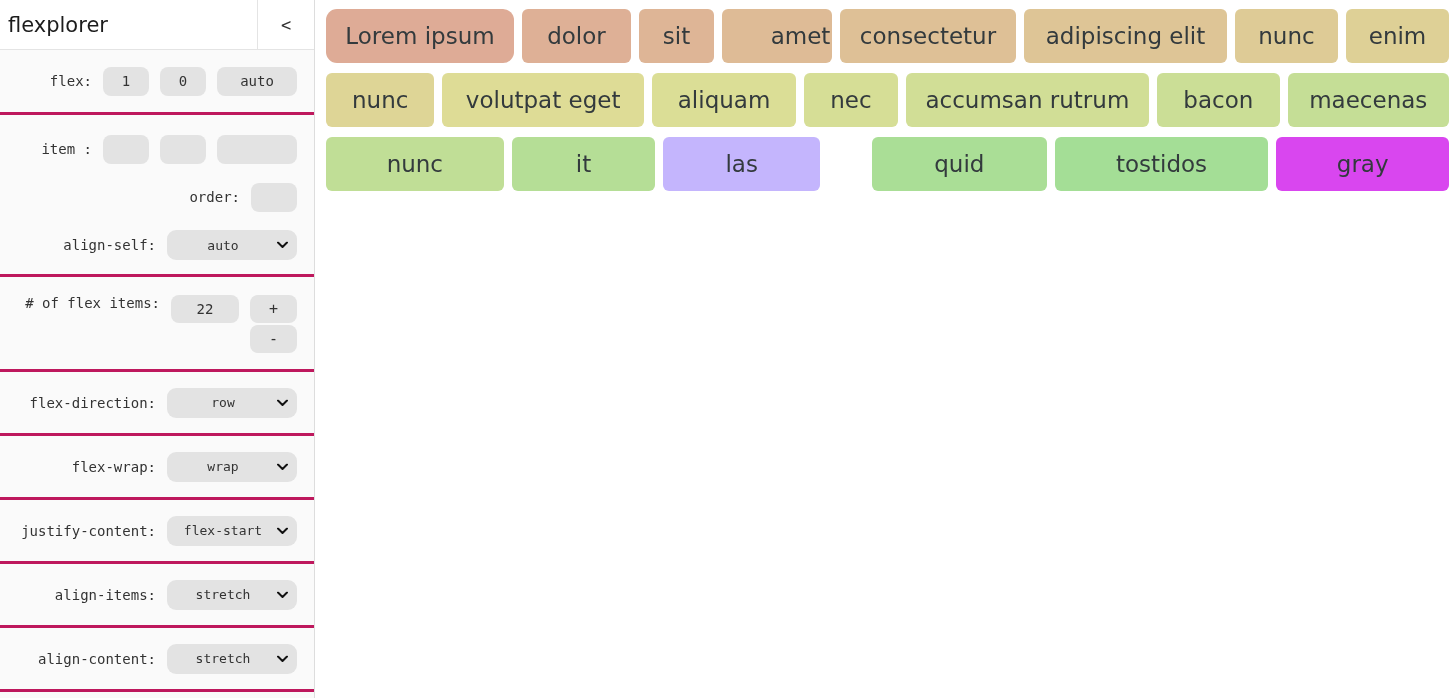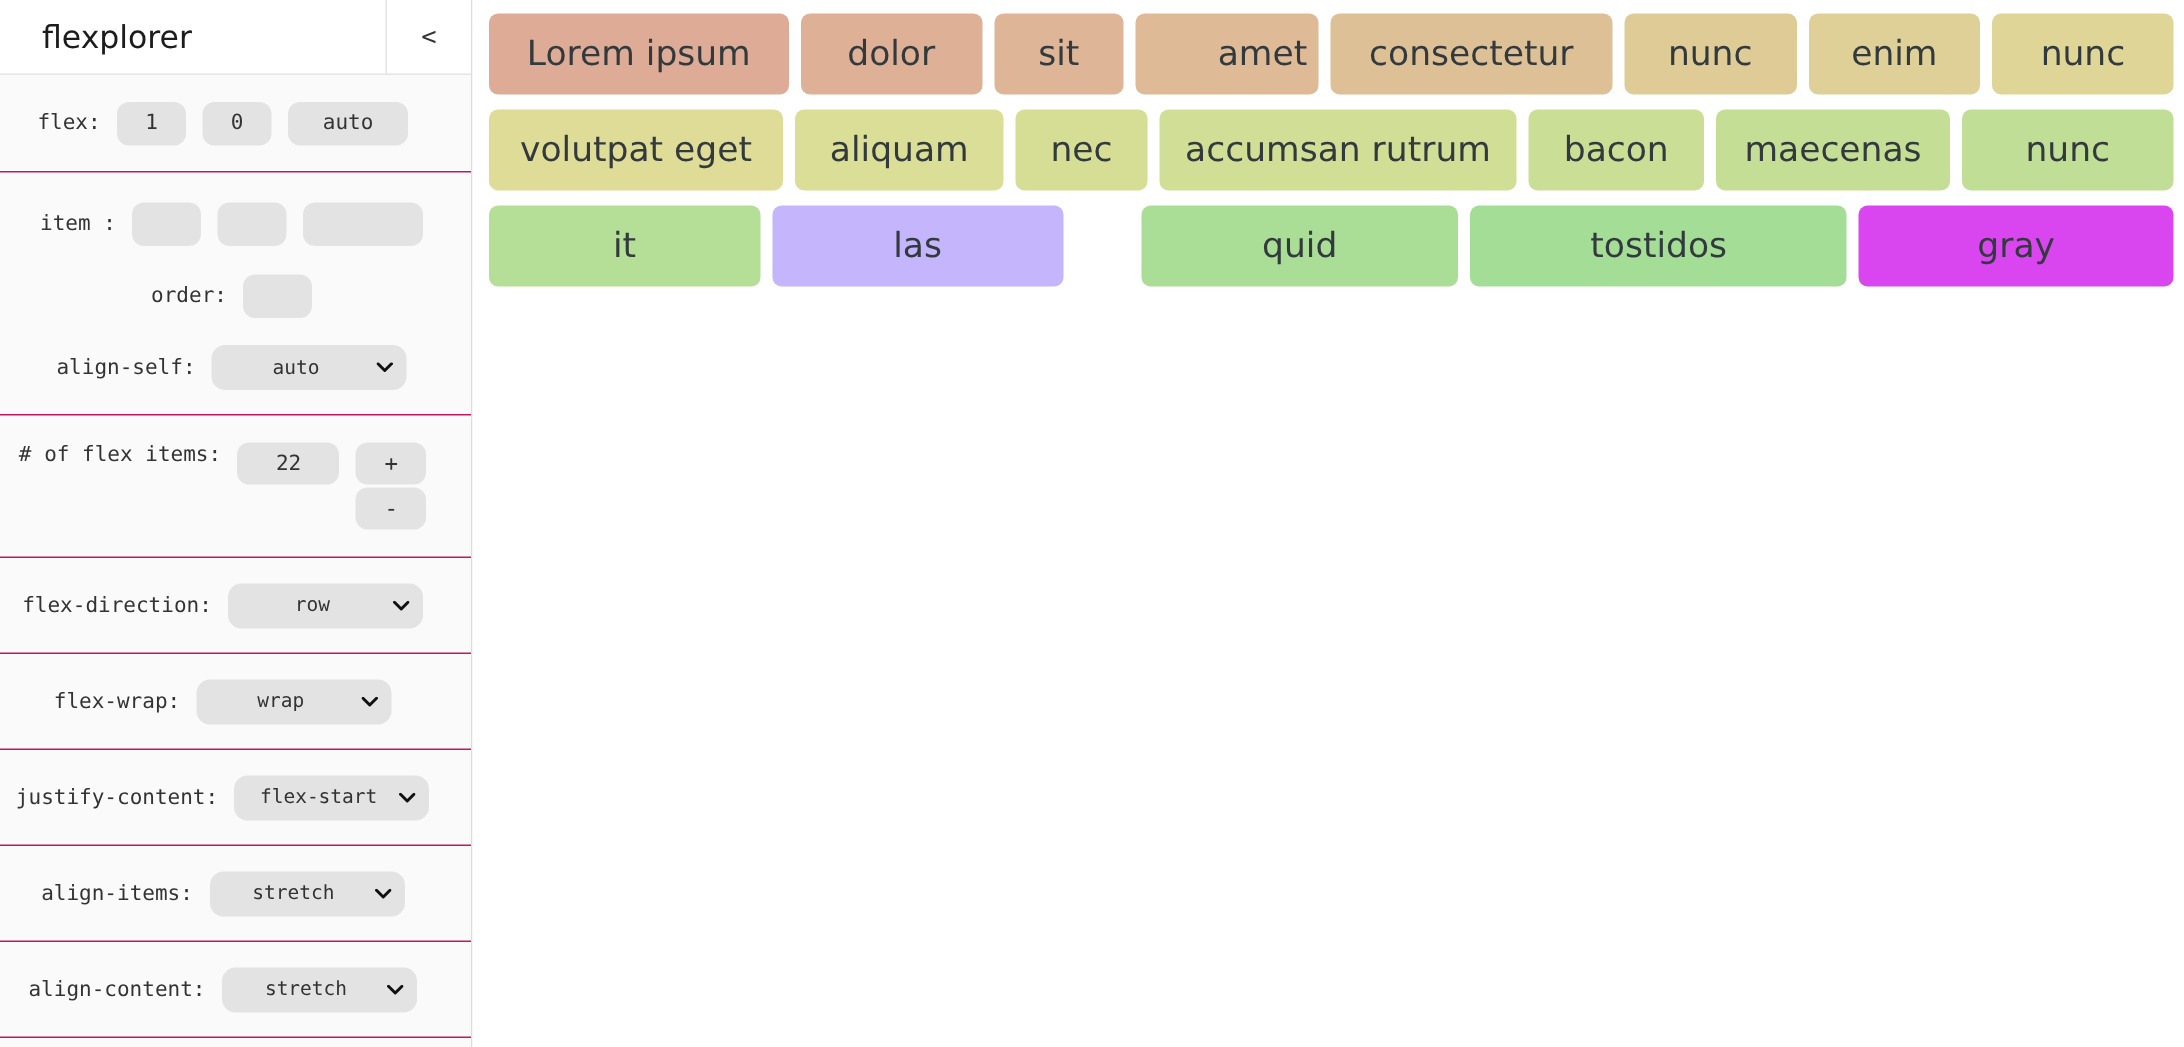--- a/index.html
+++ b/index.html
@@ -25,42 +25,41 @@
     height: 50px;
     background: #ffffff;
     border-bottom: 1px solid #e4e4e4;
     display: flex;
     align-items: stretch;
   }
   .sb-title {
     flex: 1;
     display: flex;
     align-items: center;
-    padding-left: 28px;
+    padding-left: 8px;
     font-size: 21px;
     color: #1c1c1c;
   }
   .sb-collapse {
     width: 57px;
     border-left: 1px solid #e4e4e4;
     display: flex;
     align-items: center;
     justify-content: center;
     font-size: 17px;
     color: #333;
     cursor: pointer;
     font-family: "DejaVu Sans Mono", "Liberation Mono", monospace;
   }
 
   .section {
-    border-bottom: 1px solid #be185d;
+    border-bottom: 3px solid #be185d;
     display: flex;
     flex-direction: column;
     justify-content: center;
-    align-items: center;
   }
   .ctl-row {
     display: flex;
     align-items: center;
     justify-content: flex-end;
     padding-right: 17px;
     gap: 11px;
   }
   .label {
     font-family: "DejaVu Sans Mono", "Liberation Mono", monospace;
@@ -281,25 +280,26 @@
             </svg>
         </span>
       </div>
     </div>
   </div>
 
 </aside>
 
 <main class="main">
   <div class="flex-container">
-      <div class="flex-item" style="background: rgb(222, 171, 150); flex-basis: 176px;">Lorem ipsum</div>
+      <div class="flex-item" style="background: rgb(222, 171, 150); flex-basis: 176px; border-radius: 11px;">Lorem ipsum</div>
       <div class="flex-item" style="background: rgb(222, 176, 150); flex-basis: 97px;">dolor</div>
       <div class="flex-item" style="background: rgb(222, 181, 150); flex-basis: 63px;">sit</div>
       <div class="flex-item" style="background: rgb(222, 187, 150); flex-basis: 98px; padding-left: 47px;">amet</div>
       <div class="flex-item" style="background: rgb(222, 192, 150); flex-basis: 164px;">consectetur</div>
+      <div class="flex-item" style="background: rgb(222, 197, 150); flex-basis: 191px;">adipiscing elit</div>
       <div class="flex-item" style="background: rgb(222, 203, 150); flex-basis: 91px;">nunc</div>
       <div class="flex-item" style="background: rgb(222, 208, 150); flex-basis: 91px;">enim</div>
       <div class="flex-item" style="background: rgb(222, 213, 150); flex-basis: 97px;">nunc</div>
       <div class="flex-item" style="background: rgb(222, 220, 150); flex-basis: 190px;">volutpat eget</div>
       <div class="flex-item" style="background: rgb(219, 222, 150); flex-basis: 133px;">aliquam</div>
       <div class="flex-item" style="background: rgb(214, 222, 150); flex-basis: 82px;">nec</div>
       <div class="flex-item" style="background: rgb(209, 222, 150); flex-basis: 232px;">accumsan rutrum</div>
       <div class="flex-item" style="background: rgb(203, 222, 150); flex-basis: 111px;">bacon</div>
       <div class="flex-item" style="background: rgb(197, 222, 150); flex-basis: 150px;">maecenas</div>
       <div class="flex-item" style="background: rgb(192, 222, 150); flex-basis: 135px;">nunc</div>

